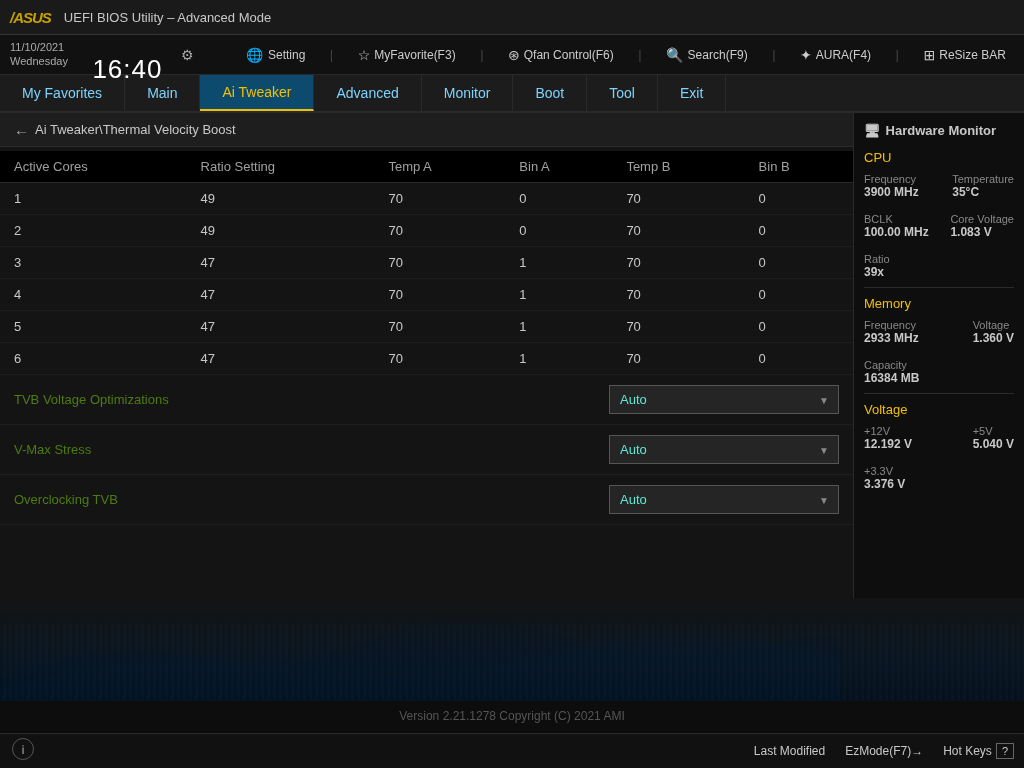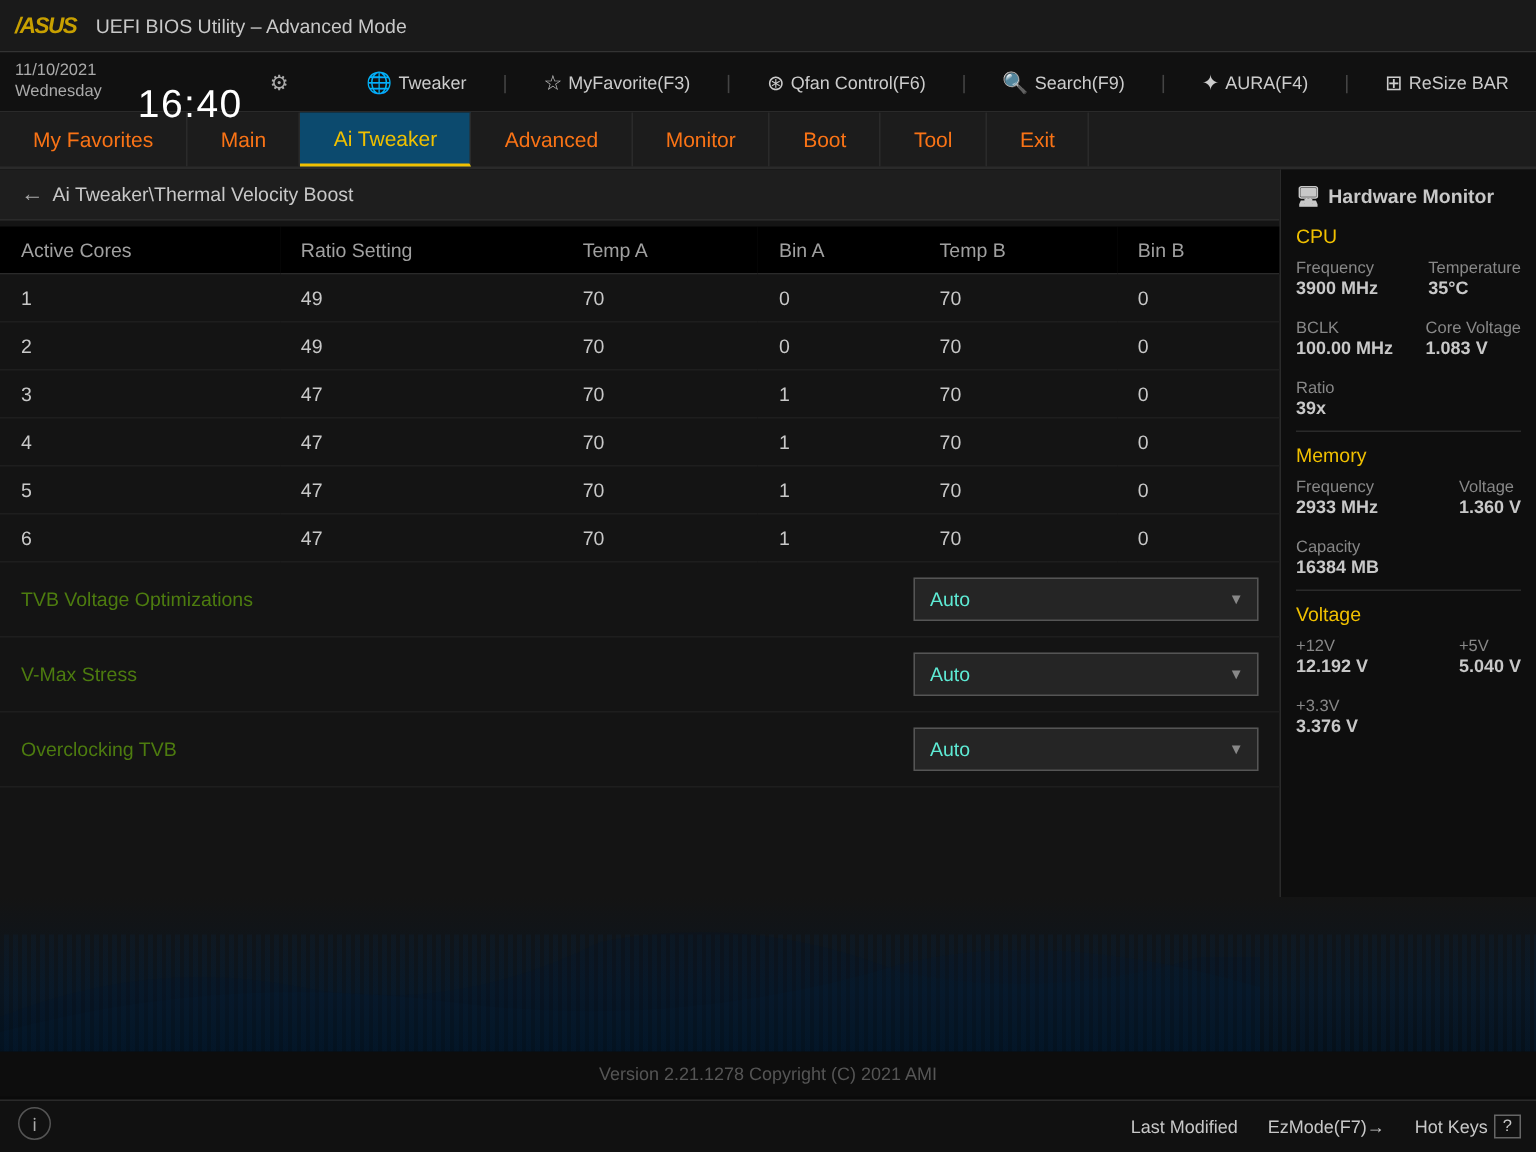--- a/index.html
+++ b/index.html
@@ -82,21 +82,21 @@
       background: #1c1c1c;
       height: 38px;
       display: flex;
       align-items: stretch;
       border-bottom: 2px solid #2a2a2a;
     }
     .nav-item {
       display: flex;
       align-items: center;
       padding: 0 22px;
-      color: #f97316;
+      color: #7dd3fc;
       font-size: 14px;
       cursor: pointer;
       border-right: 1px solid #2a2a2a;
       position: relative;
     }
     .nav-item.active {
       color: #f0c000;
       background: #0c4a6e;
       border-bottom: 2px solid #f0c000;
     }
@@ -327,21 +327,21 @@
   <div id="datetime-block">
     <span>11/10/2021</span>
     <span>Wednesday</span>
   </div>
   <span id="clock">16:40</span>
   <span id="gear-icon">⚙</span>
   <span style="margin-left:16px;"></span>
 
   <div class="topbar-tool">
     <span class="topbar-icon">🌐</span>
-    <span>Tweaker</span>
+    <span>Setting</span>
   </div>
   <span class="topbar-sep">|</span>
   <div class="topbar-tool">
     <span class="topbar-icon">☆</span>
     <span>MyFavorite(F3)</span>
   </div>
   <span class="topbar-sep">|</span>
   <div class="topbar-tool">
     <span class="topbar-icon">⊛</span>
     <span>Qfan Control(F6)</span>

